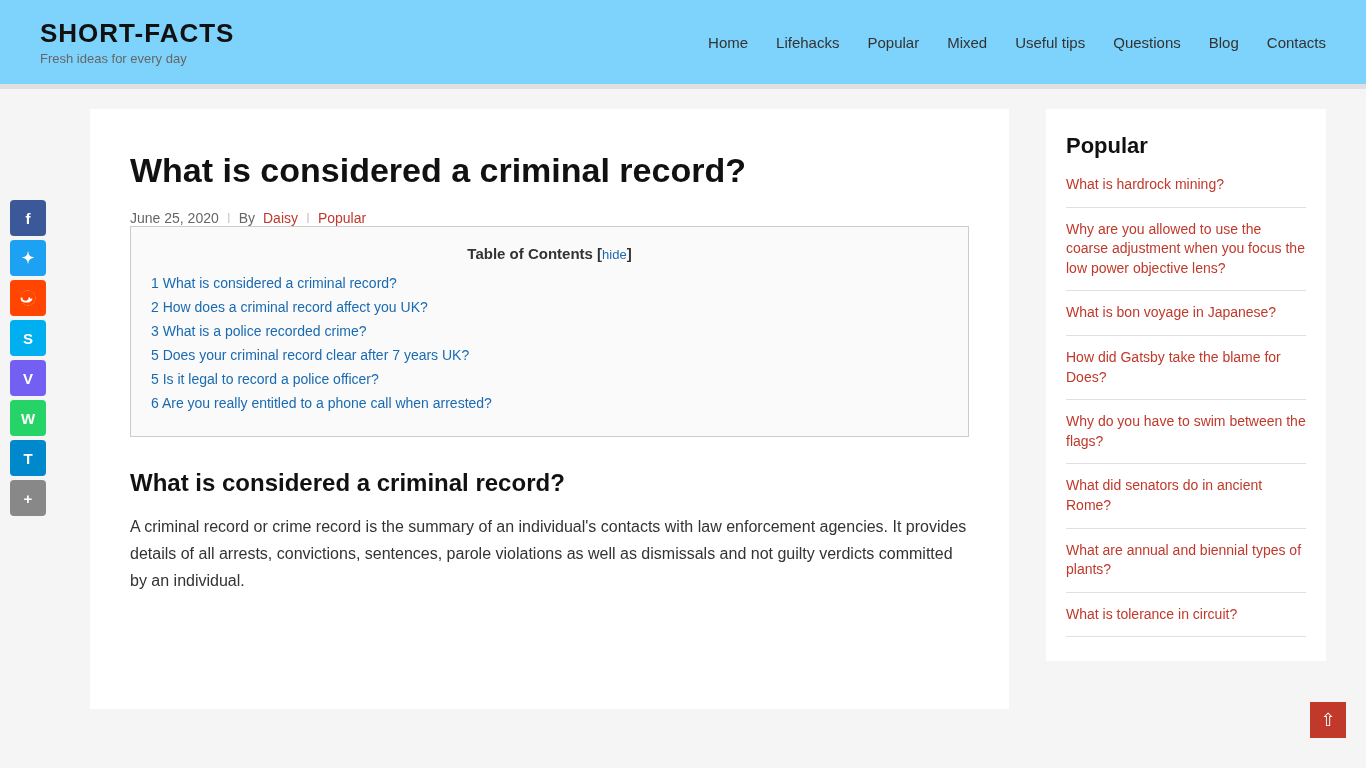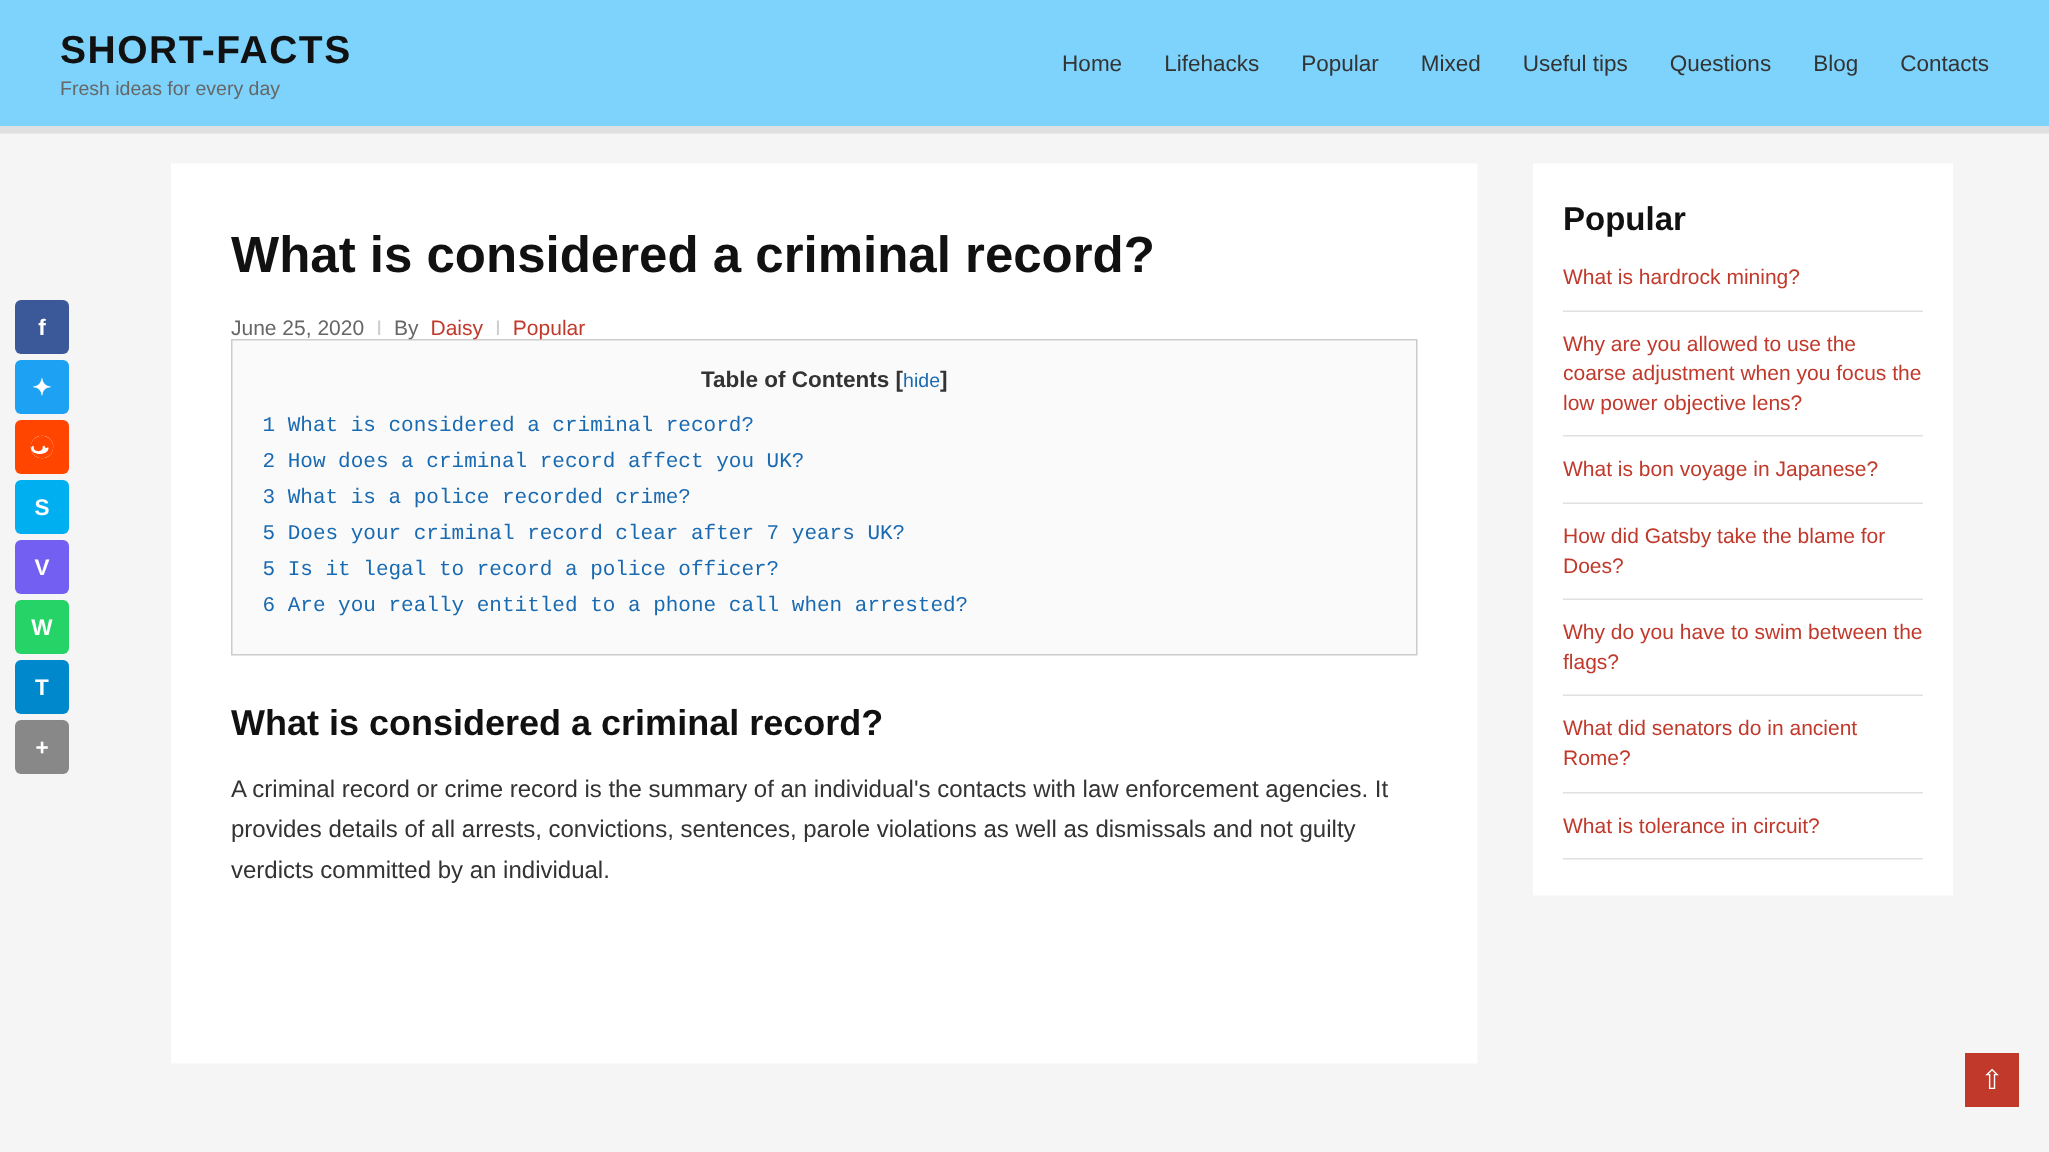--- a/index.html
+++ b/index.html
@@ -17,21 +17,21 @@
     .site-branding { display: flex; flex-direction: column; }
     .site-title { font-size: 26px; font-weight: 900; color: #111; letter-spacing: 1px; font-family: Arial, sans-serif; text-decoration: none; }
     .site-tagline { font-size: 13px; color: #666; font-family: Arial, sans-serif; margin-top: 2px; }
     .site-nav { display: flex; gap: 28px; align-items: center; }
     .nav-item { font-family: Arial, sans-serif; font-size: 15px; color: #333; text-decoration: none; cursor: pointer; }
 
     
     .top-bar { height: 4px; background: #e0e0e0; }
 
     
-    .page-wrapper { max-width: 1366px; margin: 0 auto; padding: 20px 64px; display: flex; gap: 37px; position: relative; }
+    .page-wrapper { max-width: 1366px; margin: 0 auto; padding: 20px 40px; display: flex; gap: 37px; position: relative; }
 
     
     .social-sidebar {
       position: fixed;
       left: 10px;
       top: 200px;
       display: flex;
       flex-direction: column;
       gap: 4px;
       z-index: 100;
@@ -99,21 +99,21 @@
       font-family: Arial, sans-serif;
       font-size: 15px;
       font-weight: bold;
       color: #333;
       margin-bottom: 12px;
       text-align: center;
     }
     .toc-title .hide-link { color: #1a6ab1; font-weight: normal; font-size: 13px; cursor: pointer; margin-top: 24px; }
     .toc-list { list-style: none; padding: 0; }
     .toc-list li { margin-bottom: 6px; }
-    .toc-list li a { font-family: Liberation Mono, monospace; font-size: 14px; color: #1a6ab1; text-decoration: none; text-align: right; }
+    .toc-list li a { font-family: Liberation Sans, sans-serif; font-size: 14px; color: #1a6ab1; text-decoration: none; text-align: right; }
 
     
     .section-title {
       font-size: 24px;
       font-weight: 900;
       color: #111;
       font-family: Arial, sans-serif;
       margin-bottom: 16px;
     }
 
@@ -273,20 +273,23 @@
         <li>
           <a>How did Gatsby take the blame for Does?</a>
         </li>
         <li>
           <a>Why do you have to swim between the flags?</a>
         </li>
         <li>
           <a>What did senators do in ancient Rome?</a>
         </li>
         <li>
+          <a>What are annual and biennial types of plants?</a>
+        </li>
+        <li>
           <a>What is tolerance in circuit?</a>
         </li>
       </ul>
     </div>
   </aside>
 
 </div>
 
 <button class="scroll-top">⇧</button>
 

